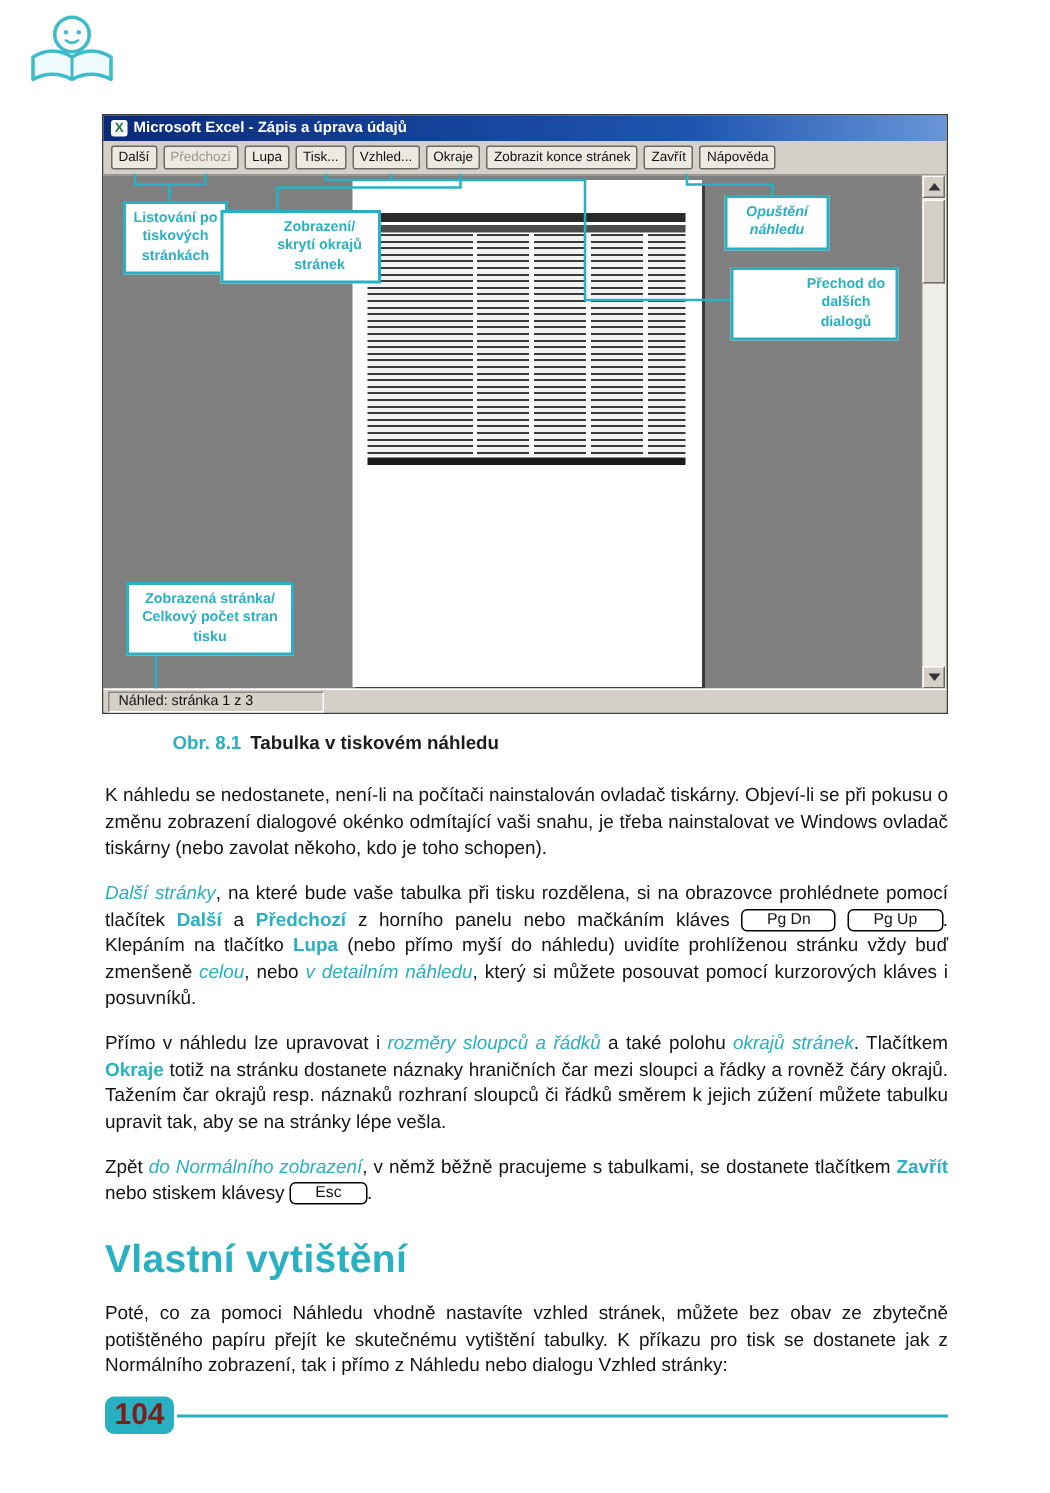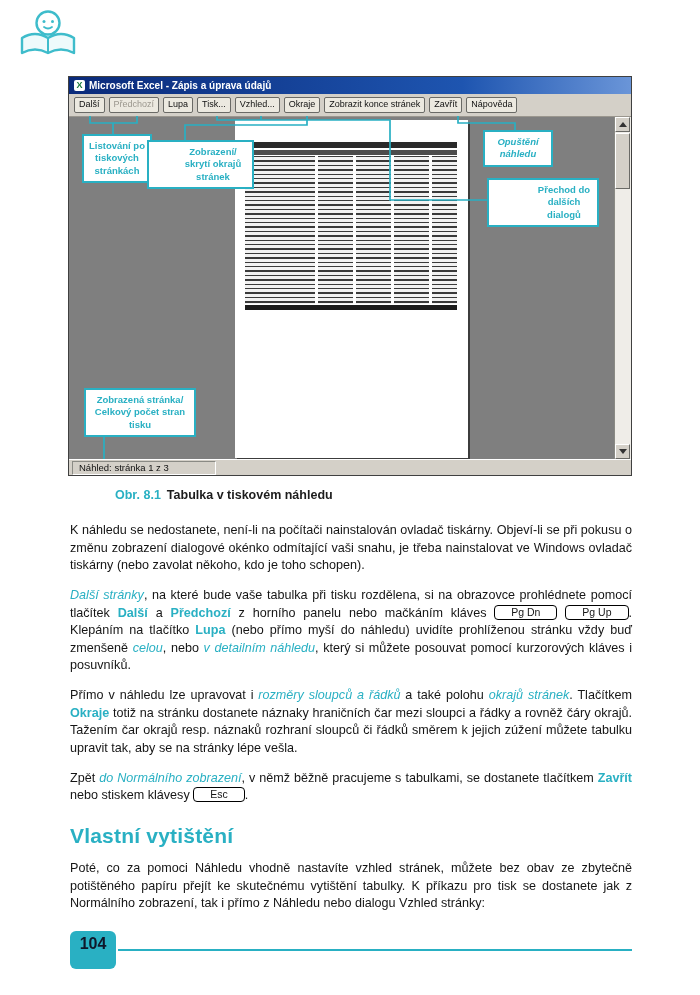--- a/index.html
+++ b/index.html
@@ -73,25 +73,25 @@
   .caption{position:absolute;left:70px;top:488px;font-size:12.5px;font-weight:bold;}
   .caption .lab{color:var(--ac);margin-right:6px;margin-left:45px;}
   .caption .txt{color:#1c1c1c;}
   .bodytext{position:absolute;left:70px;top:522px;width:562px;font-size:12.6px;
             line-height:1.4;text-align:justify;color:#151515;}
   .bodytext p{margin:0 0 12px 0;}
   .seg-term{color:var(--ac);font-style:italic;}
   .seg-btn{color:var(--ac);font-weight:bold;}
   .seg-key{display:inline-block;border:1.5px solid #000;border-radius:4px;background:#fff;
            padding:0 16px;font-size:10.5px;line-height:13px;white-space:nowrap;vertical-align:1px;}
-  .heading{color:var(--ac);font-size:21px;font-weight:bold;margin:16px 0 10px 0;letter-spacing:.2px;}
+  .heading{color:var(--ac);font-size:26px;font-weight:bold;margin:16px 0 10px 0;letter-spacing:.2px;}
 
   
   .footer{position:absolute;left:70px;top:931px;width:562px;display:flex;align-items:center;}
-  .pagenum{background:var(--ac);color:#0f172a;font-size:16px;font-weight:bold;width:46px;height:38px;
+  .pagenum{background:var(--ac);color:#7f1d1d;font-size:20px;font-weight:bold;width:46px;height:25px;
            line-height:25px;text-align:center;border-radius:6px;flex:0 0 auto;}
   .footline{flex:1;height:2px;background:var(--ac);margin-left:2px;}
   .booktitle{color:var(--ac);font-size:13.5px;font-weight:bold;margin-left:10px;white-space:nowrap;}
   .bookseries{font-weight:bold;letter-spacing:.4px;}
 </style>
 </head>
 <body>
 
 <div class="page">
 

